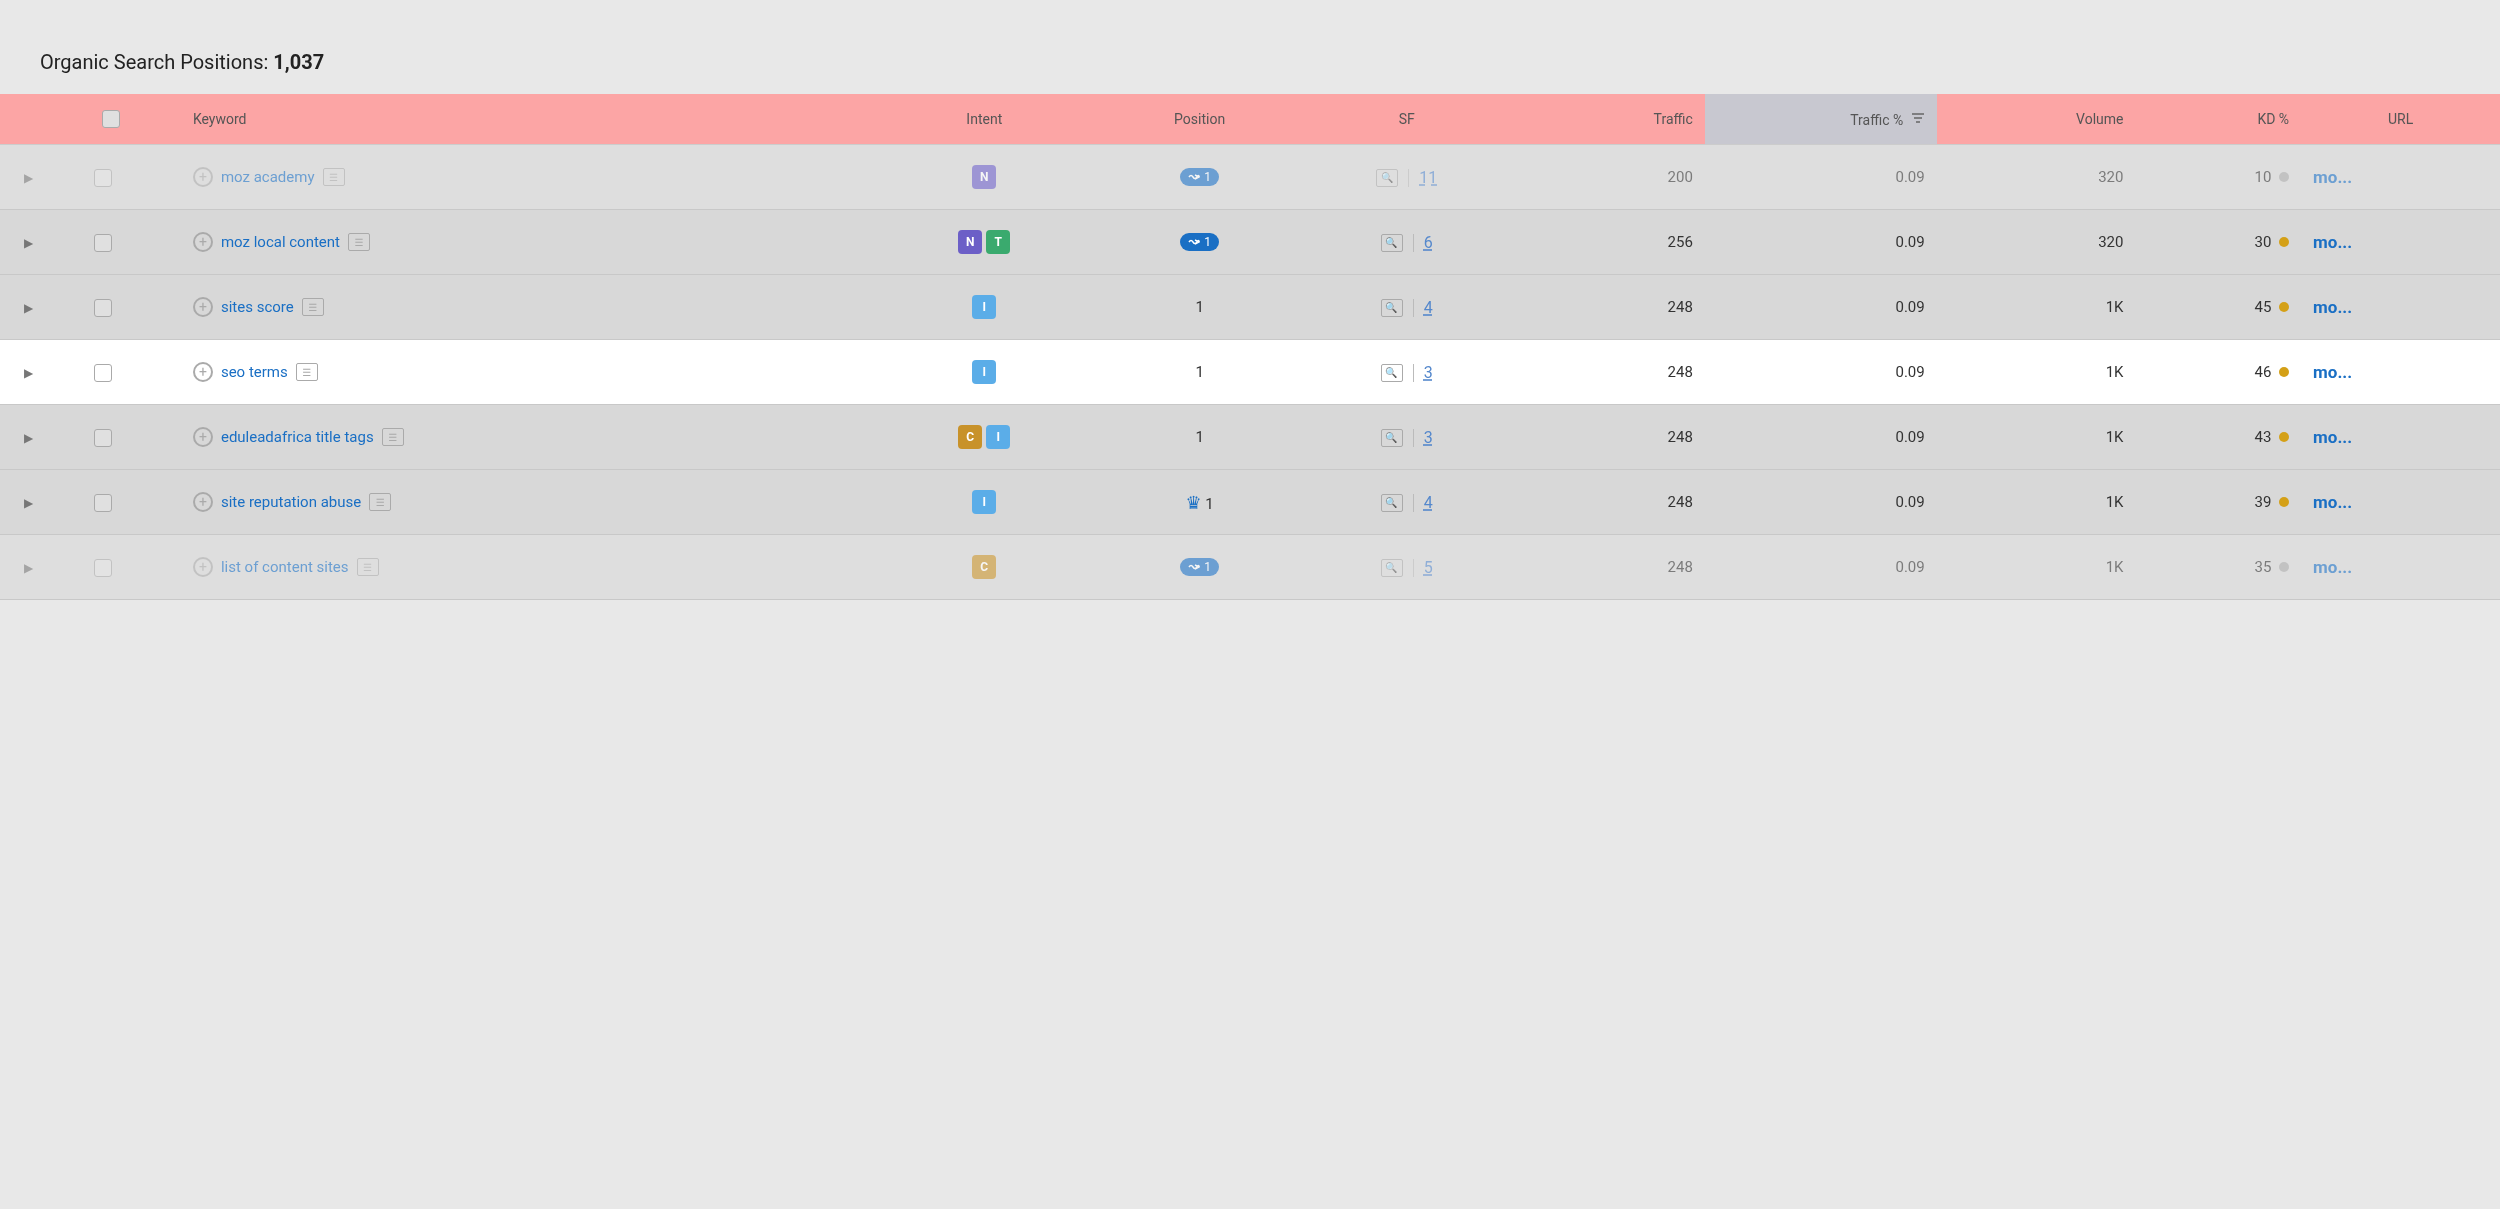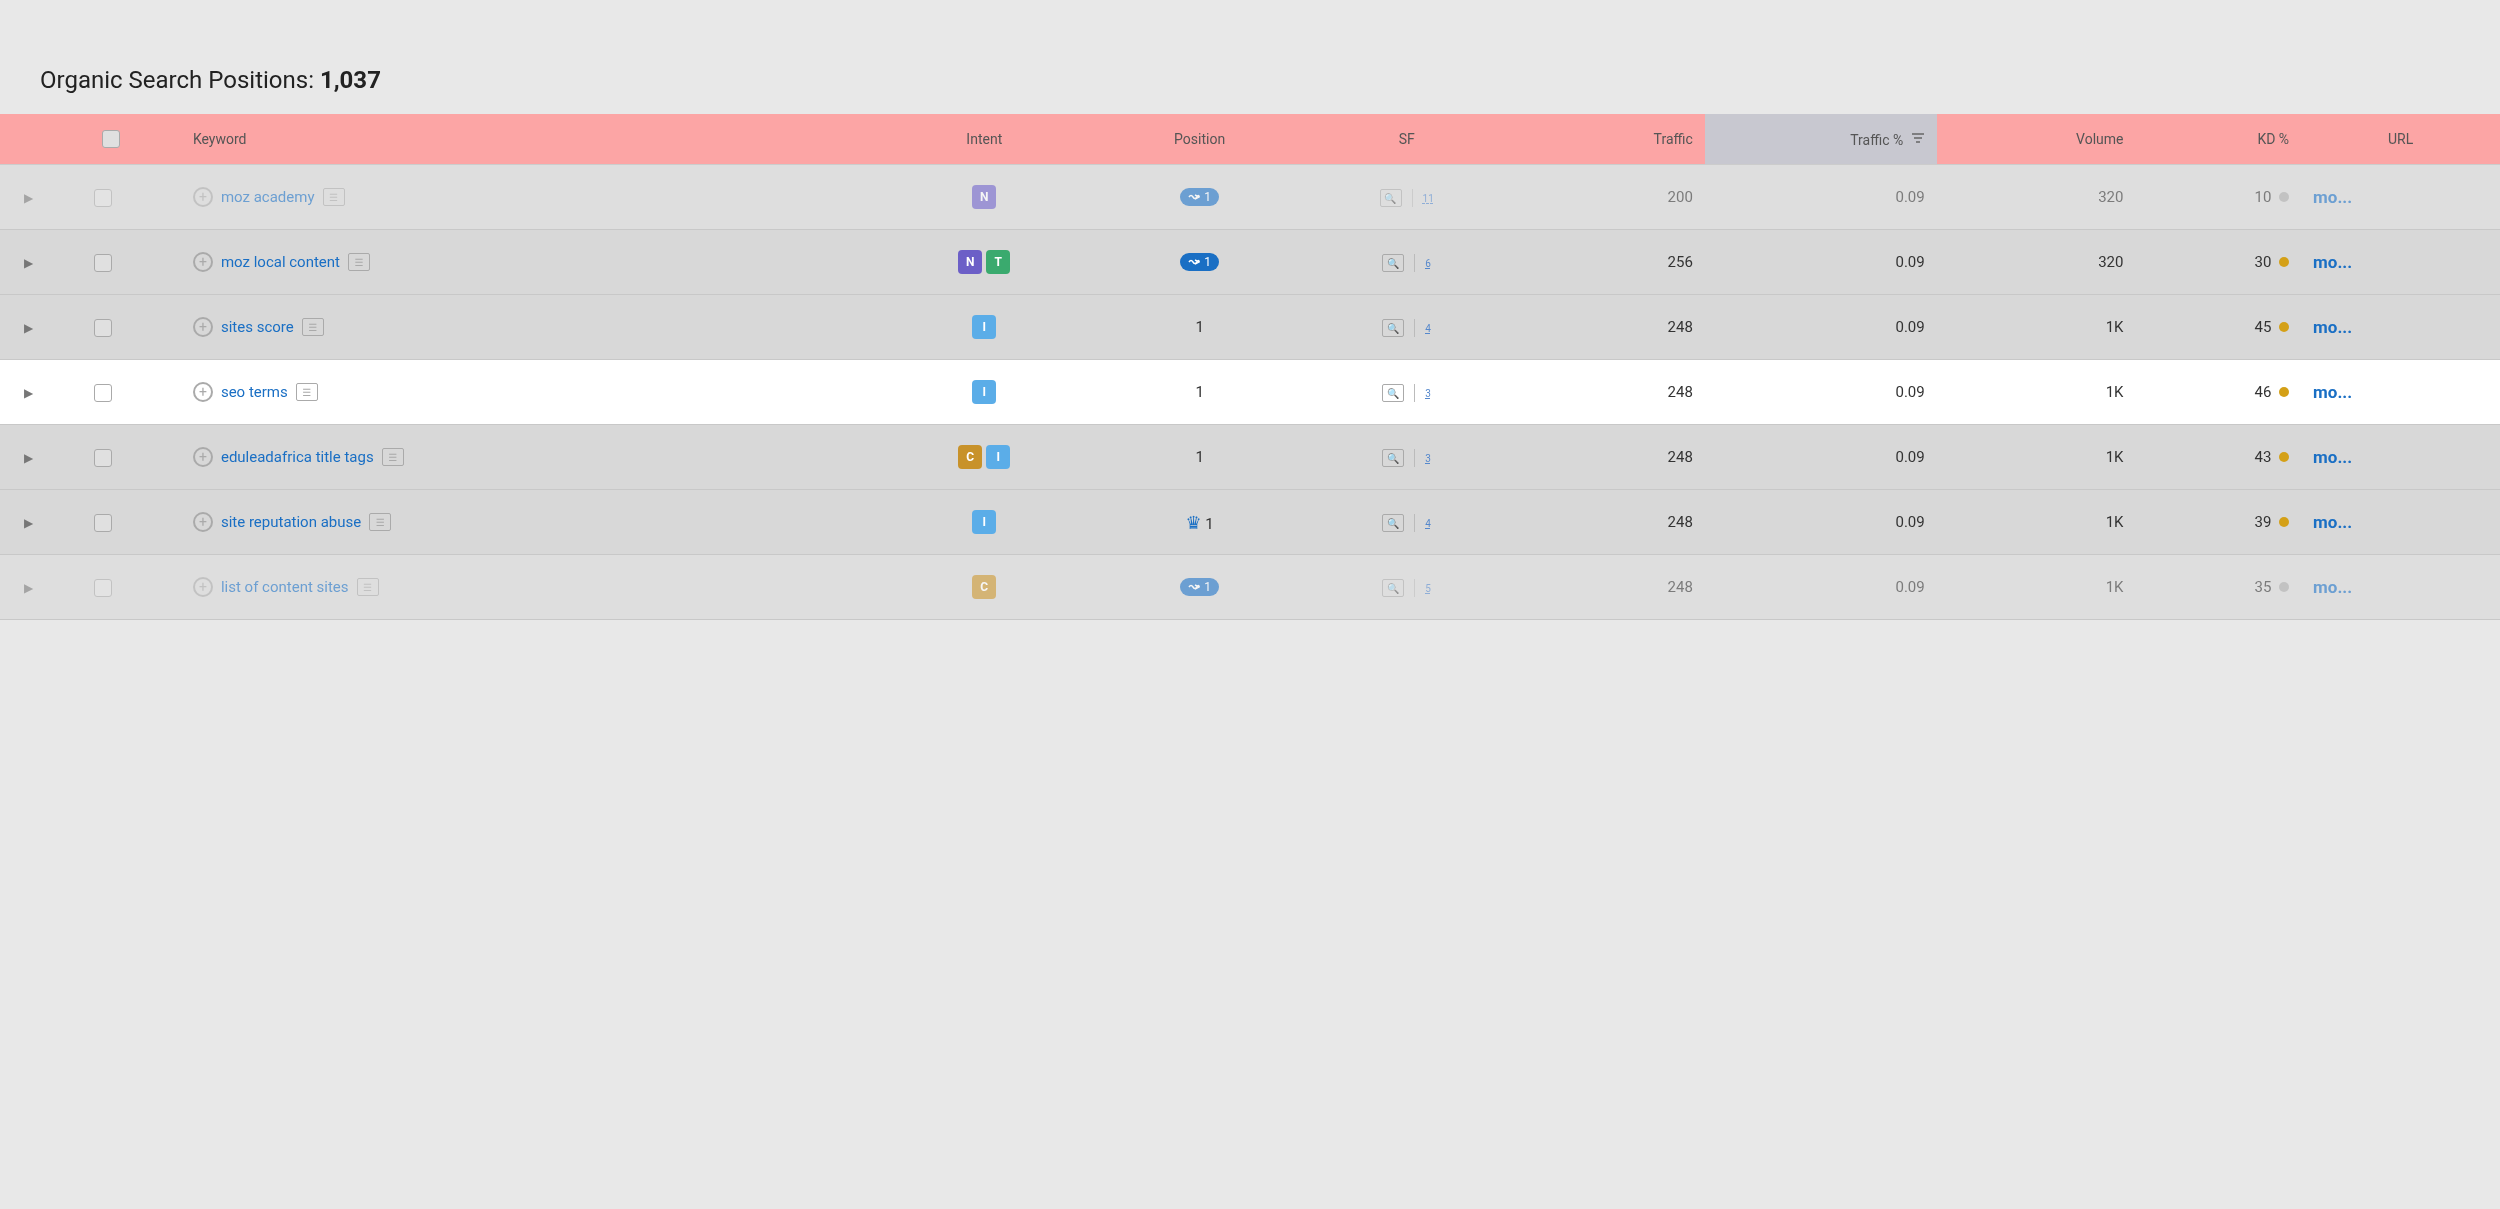--- a/index.html
+++ b/index.html
@@ -16,24 +16,23 @@
       background: #e8e8e8;
       padding: 30px 0 0 0;
     }
 
     .header-section {
       padding: 20px 40px 20px 40px;
       background: #e8e8e8;
     }
 
     .page-title {
-      font-size: 24px;
+      font-size: 20px;
       font-weight: 400;
       color: #222;
-      margin-top: 16px;
     }
 
     .page-title strong {
       font-weight: 700;
     }
 
     .table-wrapper {
       width: 100%;
       overflow: hidden;
     }
@@ -278,21 +277,21 @@
     }
 
     .sf-container {
       display: inline-flex;
       align-items: center;
       gap: 6px;
     }
 
     .sf-num {
       color: #5588cc;
-      font-size: 10px;
+      font-size: 16px;
       text-decoration: underline;
       text-decoration-style: dashed;
     }
 
     .kd-badge {
       display: inline-flex;
       align-items: center;
       justify-content: center;
       width: 10px;
       height: 10px;

